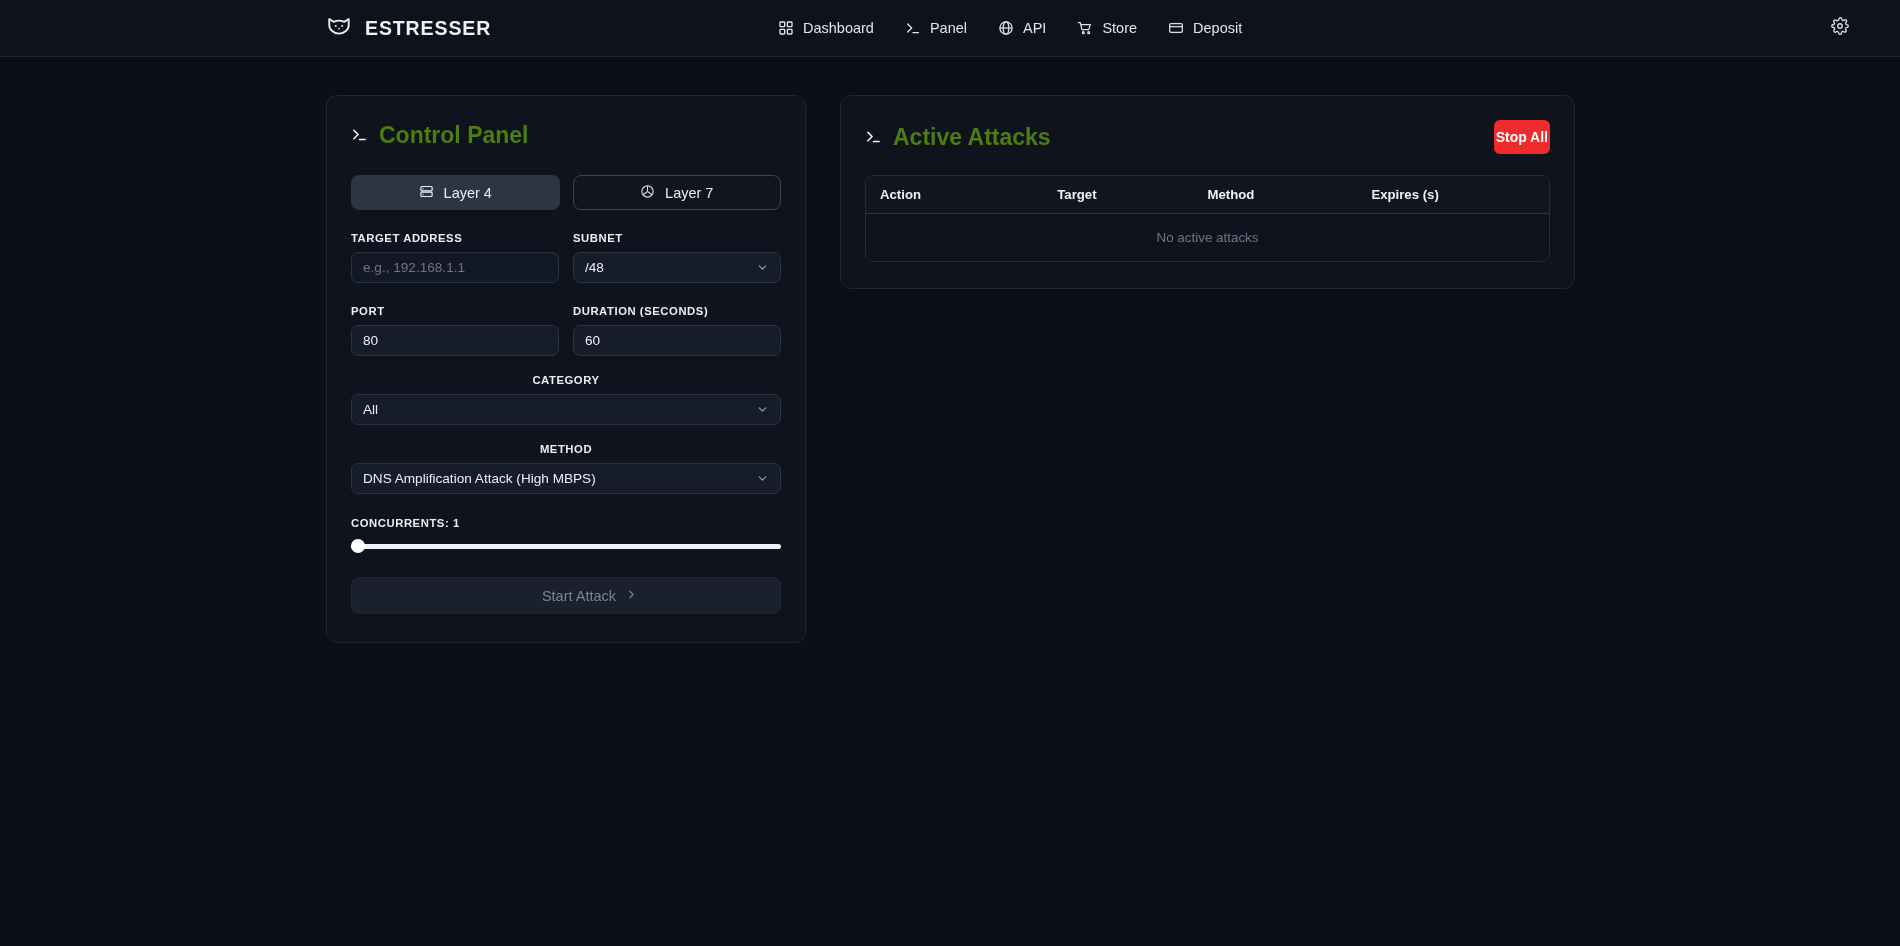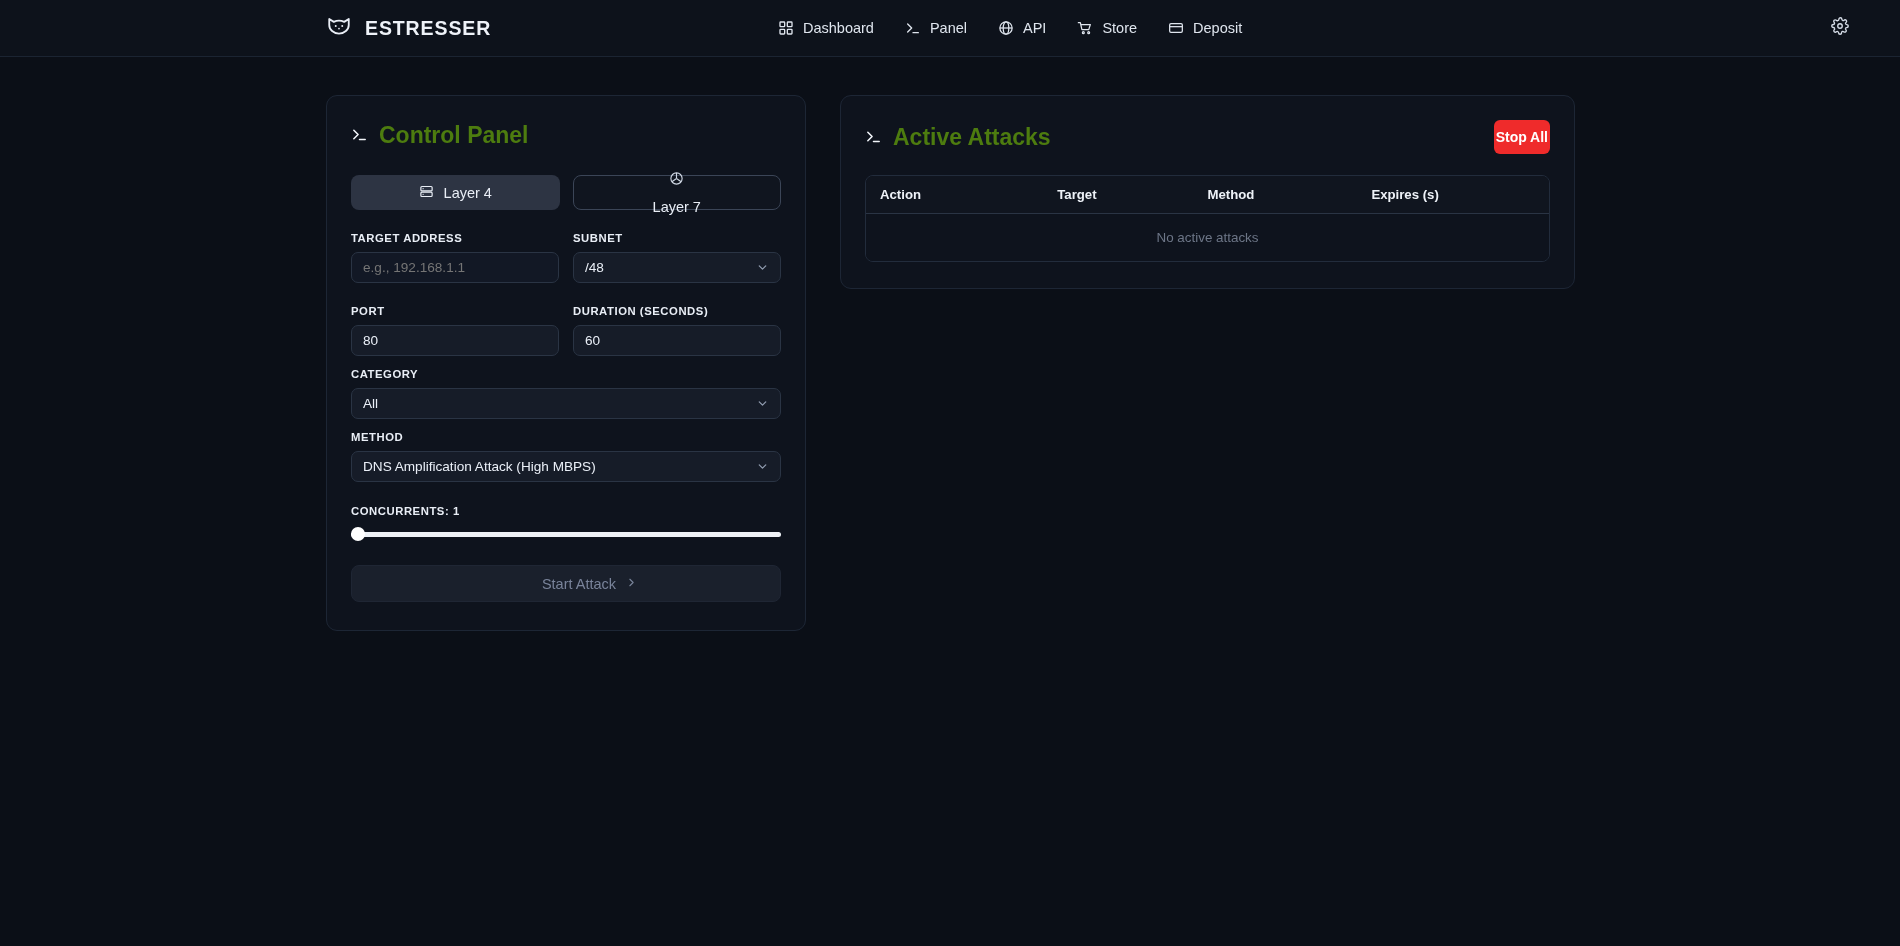--- a/index.html
+++ b/index.html
@@ -69,21 +69,21 @@
   
   .tabs { display: flex; gap: 13px; margin-top: 26px; }
   .tab {
     flex: 1; height: 35px;
     display: flex; align-items: center; justify-content: center; gap: 10px;
     font-size: 14.5px; color: #e9eef6;
     border-radius: 8px; cursor: pointer;
     border: 1px solid transparent;
   }
   .tab.active { background: #2d3443; }
-  .tab.outline { background: #10151f; border-color: #3b4557; flex-direction: column; }
+  .tab.outline { background: #10151f; border-color: #3b4557; }
 
   
   .row2 { display: flex; gap: 14px; margin-top: 22px; }
   .field { flex: 1; display: flex; flex-direction: column; }
   .field.full { width: 100%; }
   .flabel {
     font-size: 11.3px; font-weight: 700; letter-spacing: .55px;
     color: #e9eef6; margin-bottom: 8px; text-transform: uppercase;
   }
   .control {
@@ -94,21 +94,21 @@
     color: #eaeff7;
     font-size: 13.6px;
     font-family: "Liberation Sans", sans-serif;
     padding: 0 11px;
     display: flex; align-items: center;
     width: 100%;
   }
   .control.placeholder { color: #ef4444; background: #121825; }
   .select { justify-content: space-between; cursor: pointer; }
   .select .chev { color: #94a0b4; display: flex; }
-  .mt22 { margin-top: 12px; }
+  .mt22 { margin-top: 18px; align-items: center; }
 
   
   .slider-label {
     font-size: 11.3px; font-weight: 700; letter-spacing: .55px;
     color: #e9eef6; margin-top: 23px;
   }
   .slider-wrap {
     position: relative; height: 16px; margin-top: 9px; width: 100%;
     display: flex; align-items: center; cursor: pointer;
   }

